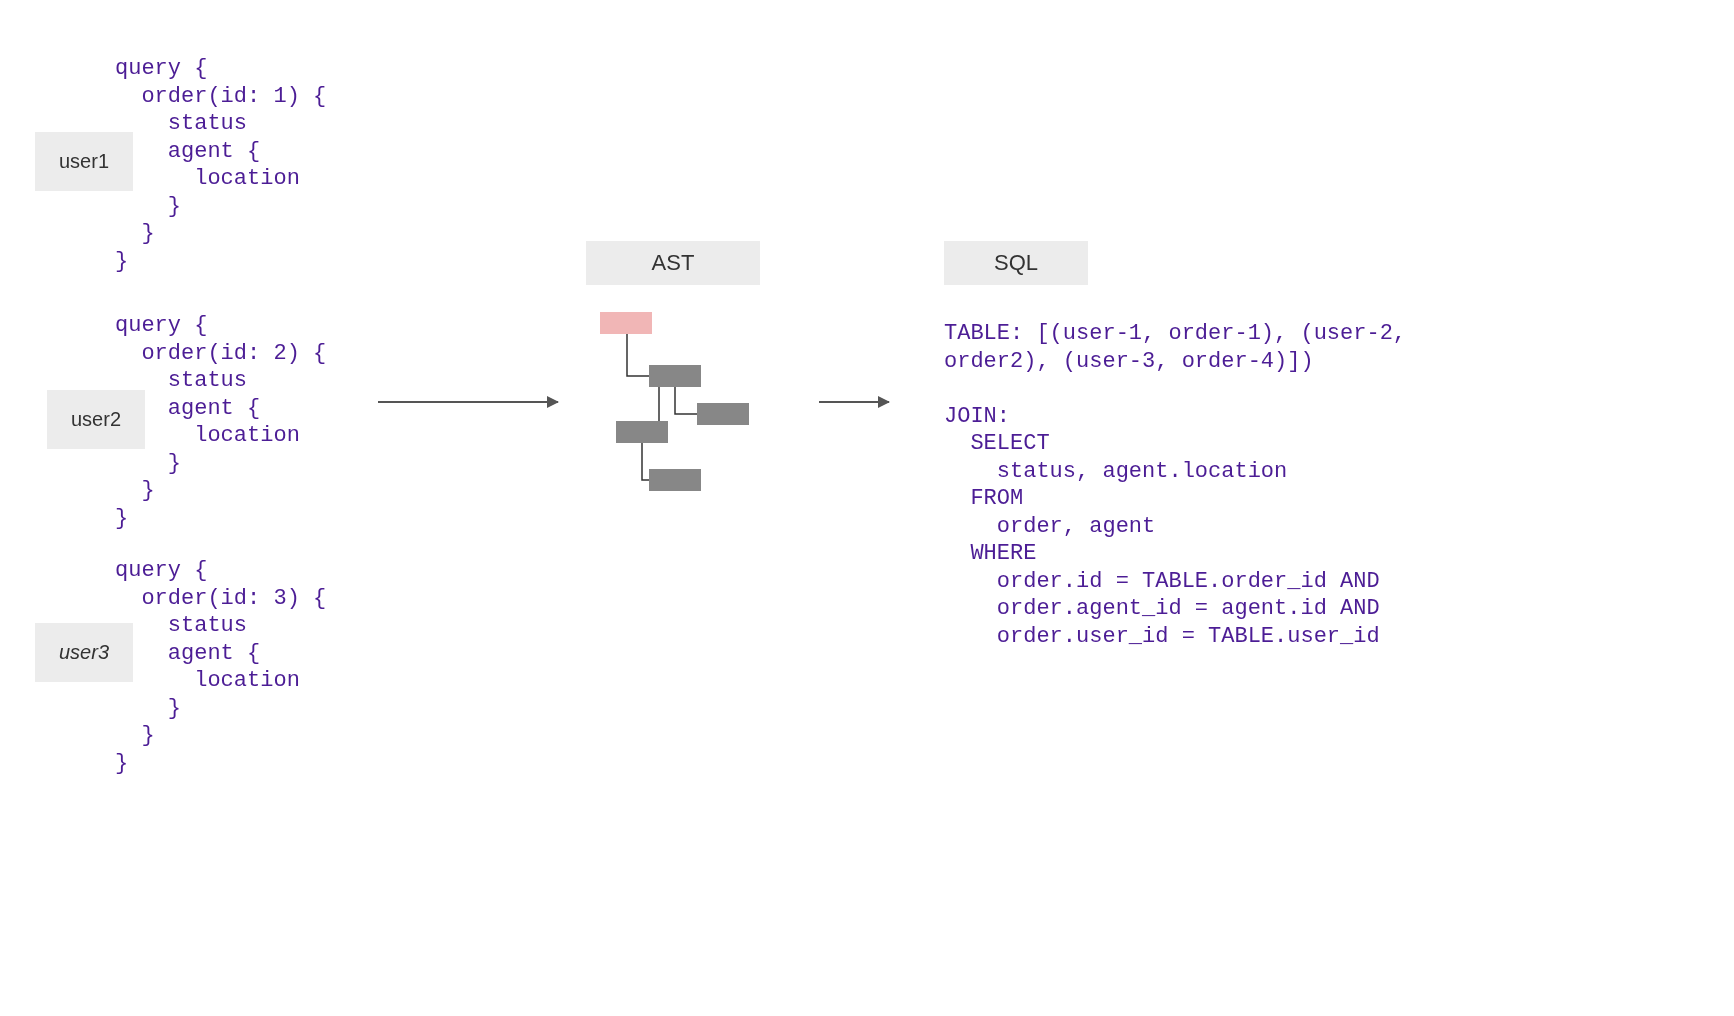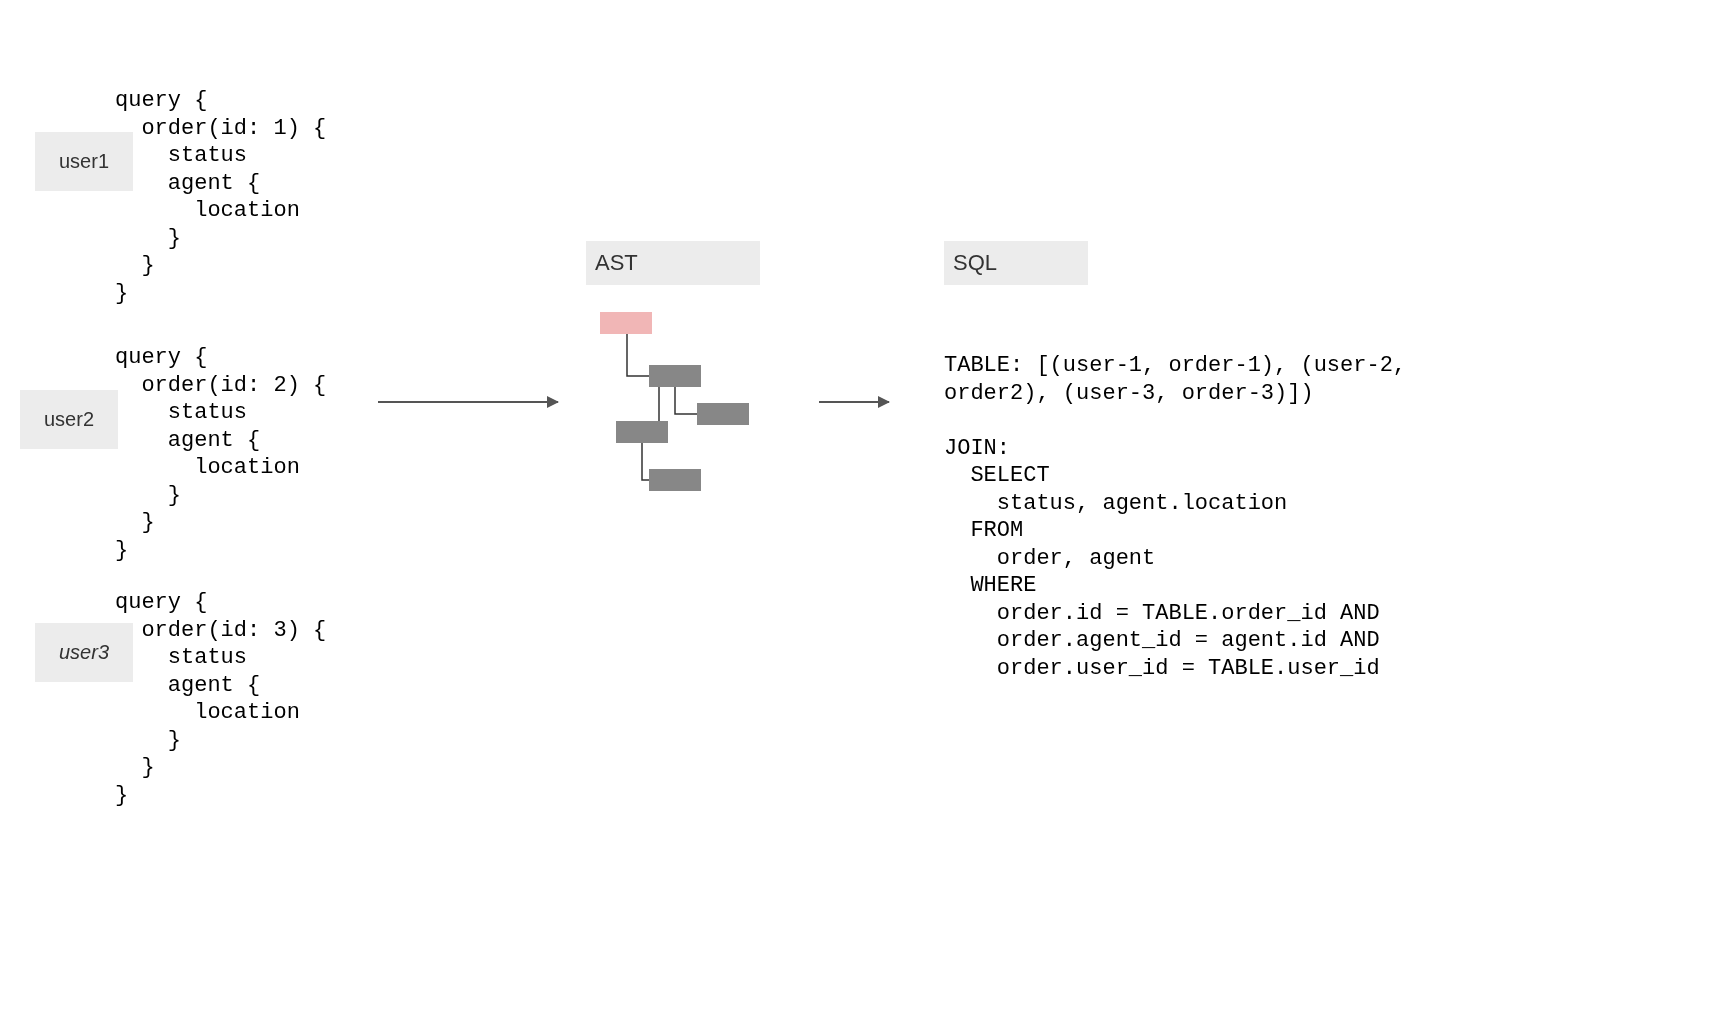--- a/index.html
+++ b/index.html
@@ -12,51 +12,51 @@
       background: #ffffff;
       width: 1734px;
       height: 1016px;
       position: relative;
       overflow: hidden;
     }
     .mono {
       font-family: "SF Mono", "Consolas", "Courier New", monospace;
       font-size: 22px;
       line-height: 1.25;
-      color: #000000;
+      color: #4c1d95;
       white-space: pre;
       font-weight: 500;
-      margin-top: 32px;
     }
     .label-tag {
       background: #ececec;
       font-size: 20px;
       color: #333333;
       padding: 18px 14px;
       display: inline-block;
       text-align: center;
     }
     .section-header {
       background: #ececec;
       font-size: 22px;
       color: #333333;
+      text-align: center;
       padding: 9px 9px;
     }
 
     
     .query-block {
       position: absolute;
     }
     .query1 { left: 115px; top: 55px; }
     .query2 { left: 115px; top: 312px; }
     .query3 { left: 115px; top: 557px; }
 
     .user-tag { position: absolute; width: 98px; }
     .user1-tag { left: 35px; top: 132px; }
-    .user2-tag { left: 20px; top: 390px; }
+    .user2-tag { left: 47px; top: 390px; }
     .user3-tag { left: 35px; top: 623px; font-style: italic; }
 
     
     .ast-header {
       position: absolute;
       left: 586px;
       top: 241px;
       width: 174px;
     }
     .ast-diagram {
@@ -159,21 +159,21 @@
   <div class="ast-node ast-root"></div>
   <div class="ast-node ast-n1"></div>
   <div class="ast-node ast-n2"></div>
   <div class="ast-node ast-n3"></div>
   <div class="ast-node ast-n4"></div>
 </div>
 
 <div class="section-header sql-header">SQL</div>
 
 <div class="mono sql-block">TABLE: [(user-1, order-1), (user-2,
-order2), (user-3, order-3)])
+order2), (user-3, order-4)])
 
 JOIN:
   SELECT
     status, agent.location
   FROM
     order, agent
   WHERE
     order.id = TABLE.order_id AND
     order.agent_id = agent.id AND
     order.user_id = TABLE.user_id</div>

